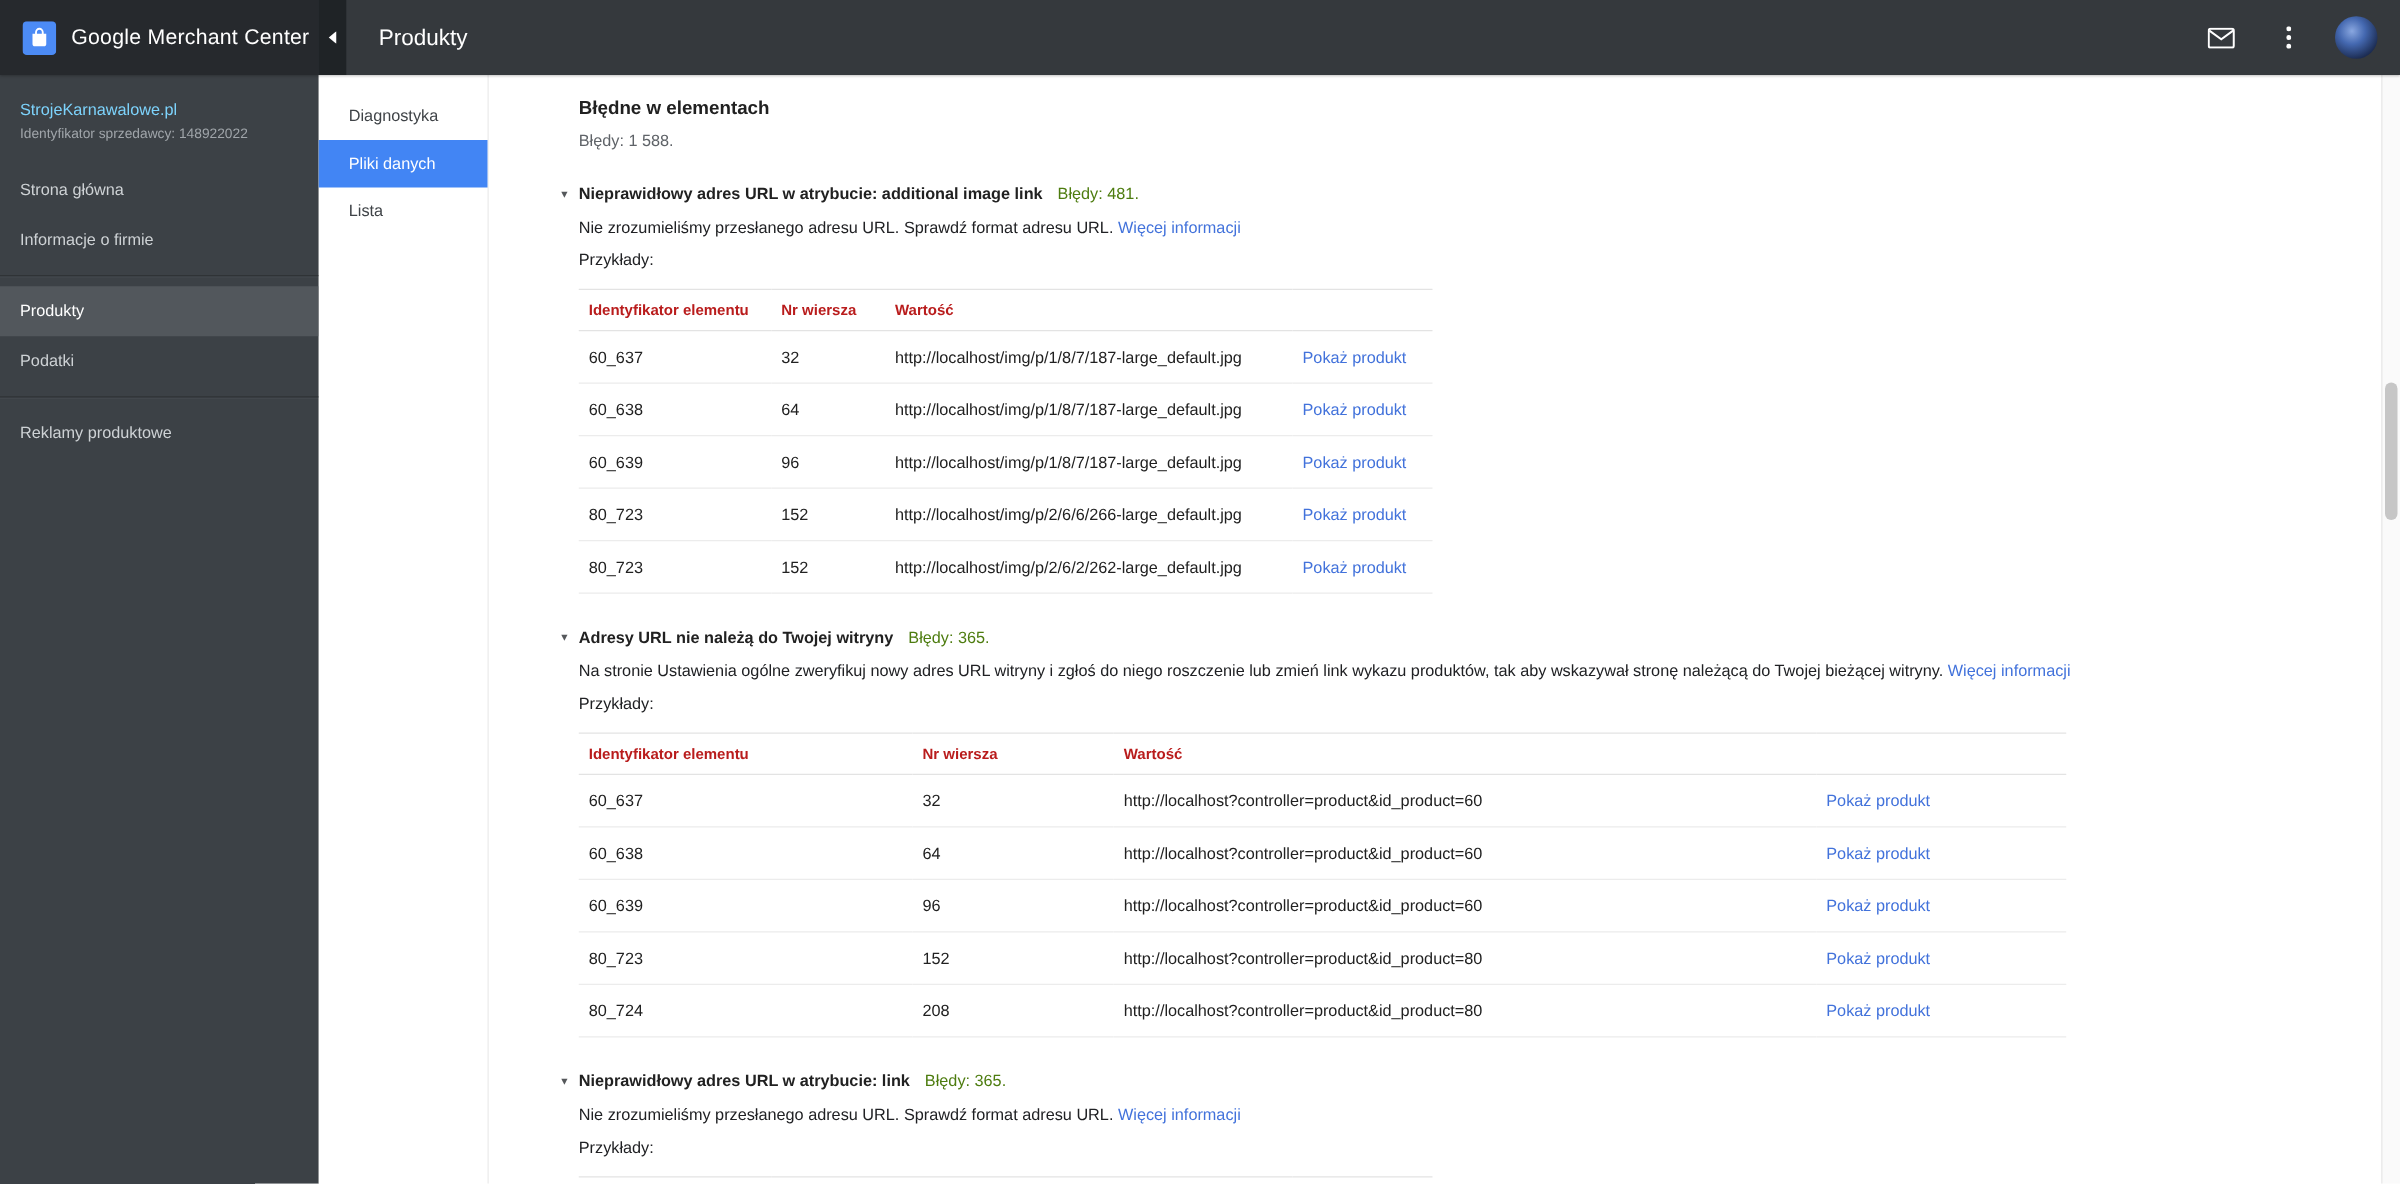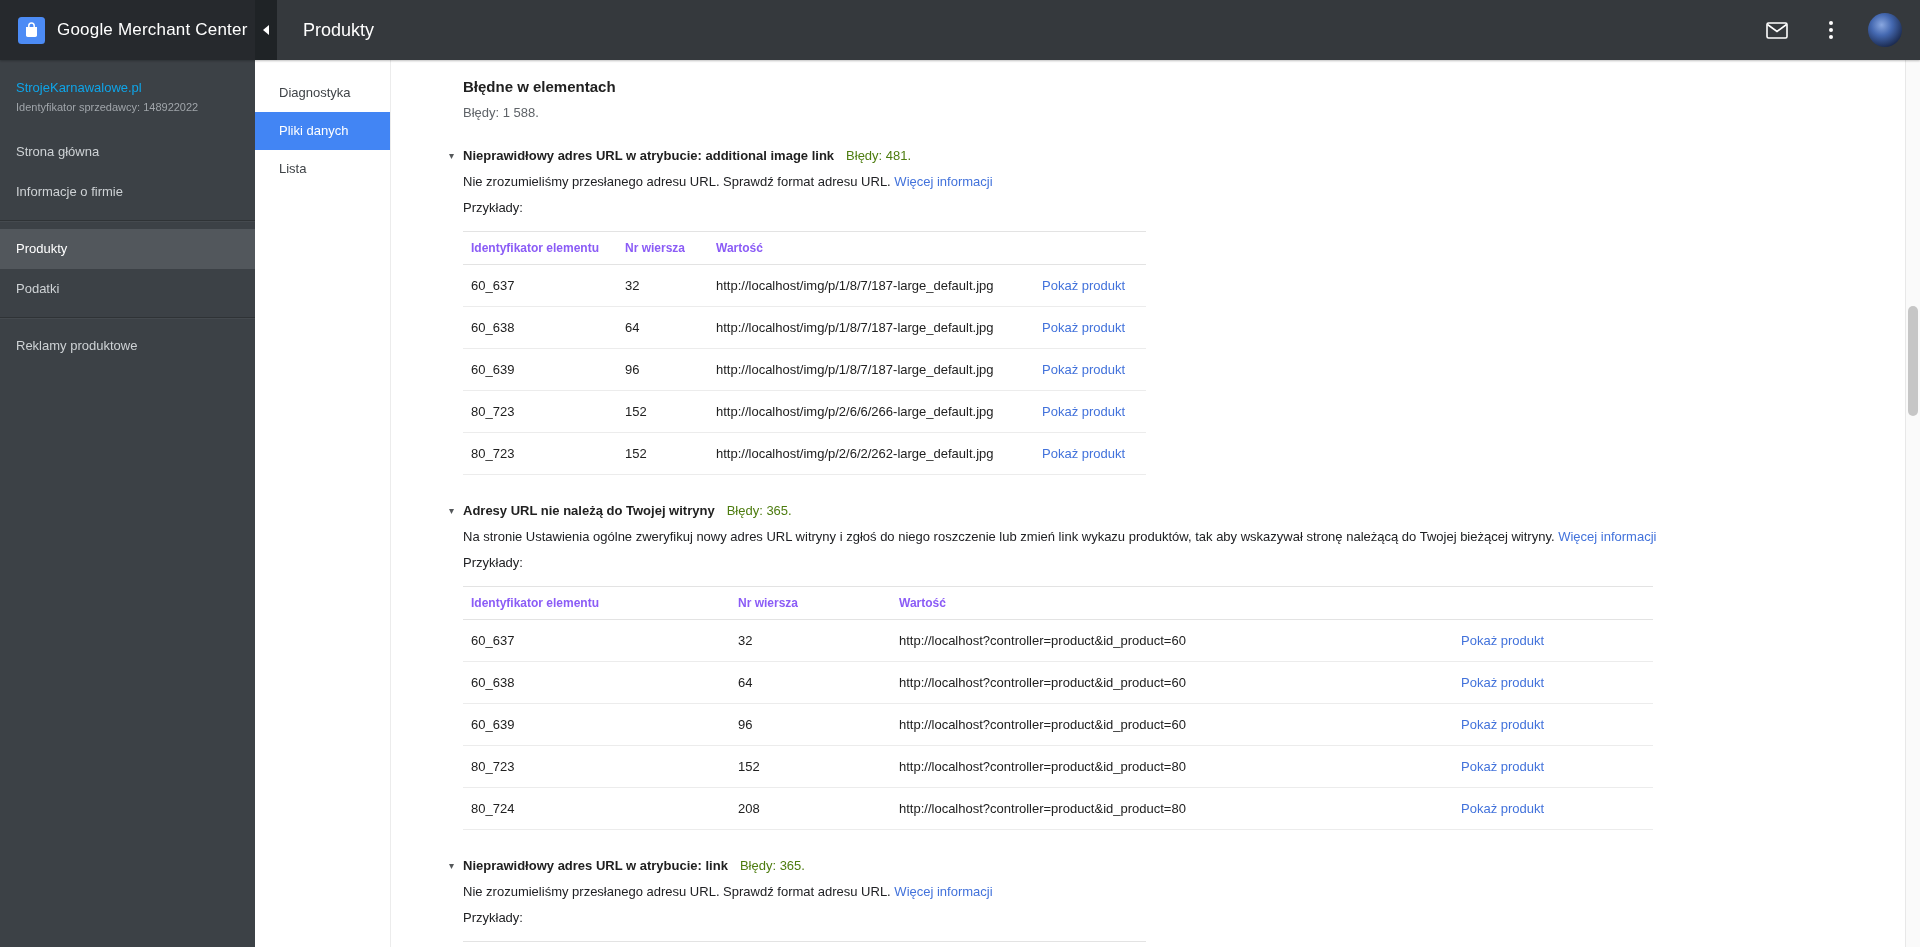--- a/index.html
+++ b/index.html
@@ -13,21 +13,21 @@
   .collapse-btn { flex:0 0 22px; background:#1f2326; border:none; display:flex; align-items:center; justify-content:center; cursor:pointer; }
   .page-title { flex:1; display:flex; align-items:center; padding-left:26px; color:#fff; font-size:18px; }
   .topbar-actions { display:flex; align-items:center; gap:20px; padding-right:18px; }
   .icon-btn { width:34px; height:34px; background:none; border:none; display:flex; align-items:center; justify-content:center; cursor:pointer; }
   .avatar { width:34px; height:34px; border-radius:50%; cursor:pointer;
             background:radial-gradient(circle at 40% 35%, #89a7e0 0%, #4468b0 35%, #1c2c52 75%, #0d1528 100%); }
 
   
   .sidebar { position:absolute; top:56px; left:0; width:255px; bottom:0; background:#3c4146; }
   .account { padding:24px 16px 0; }
-  .account-name { font-size:13px; color:#0ea5e9; line-height:16px; }
+  .account-name { font-size:13px; color:#7dd3fc; line-height:16px; }
   .account-id { font-size:11px; color:#a0a5aa; margin-top:5px; line-height:13px; }
   .side-nav { margin-top:18px; }
   .side-item { height:40px; line-height:40px; padding-left:16px; font-size:13px; color:#ced2d5; cursor:pointer; white-space:nowrap; }
   .side-item.selected { background:#52575c; color:#fff; }
   .side-divider { height:1px; background:#2f3336; margin:8px 0; box-shadow:0 1px 0 rgba(255,255,255,.05); }
 
   
   .subnav { position:absolute; top:56px; left:255px; width:136px; bottom:0; background:#fff; border-right:1px solid #ececec; padding-top:18px; }
   .subnav-item { height:38px; line-height:38px; padding-left:24px; font-size:13px; color:#3f4347; cursor:pointer; }
   .subnav-item.selected { background:#4285f4; color:#fff; }
@@ -41,21 +41,21 @@
   .sec-title-row { line-height:16px; }
   .tri { display:inline-block; width:14px; margin-left:-14px; color:#55585b; font-size:10px; vertical-align:1px; cursor:pointer; }
   .sec-title { font-size:13px; font-weight:700; color:#212121; }
   .sec-errors { font-size:13px; color:#4d7c0f; margin-left:12px; }
   .sec-desc { margin-top:9px; font-size:13px; color:#202124; line-height:17px; }
   .examples-label { margin-top:10px; font-size:13px; color:#202124; line-height:16px; }
 
   .link { color:#4272db; text-decoration:none; cursor:pointer; }
 
   table.ex-table { border-collapse:collapse; table-layout:fixed; margin-top:15px; }
-  .ex-table th { font-size:12px; color:#8b5cf6; font-weight:700; text-align:left; padding:9px 8px;
+  .ex-table th { font-size:12px; color:#b91c1c; font-weight:700; text-align:left; padding:9px 8px;
                  border-top:1px solid #e3e3e3; border-bottom:1px solid #e3e3e3; line-height:14px; overflow:hidden; white-space:nowrap; }
   .ex-table td { font-size:13px; color:#212121; padding:13px 8px; border-bottom:1px solid #ececec; line-height:15px; overflow:hidden; white-space:nowrap; }
   .ex-table.narrow { width:683px; }
   .ex-table.wide { width:1190px; }
   .narrow .c1{width:154px} .narrow .c2{width:91px} .narrow .c3{width:326px} .narrow .c4{width:112px}
   .wide .c1{width:267px} .wide .c2{width:161px} .wide .c3{width:562px} .wide .c4{width:200px}
 
   
   .scrollbar { position:absolute; top:56px; right:0; width:15px; bottom:0; background:#fafafa; border-left:1px solid #e8e8e8; }
   .scroll-thumb { position:absolute; left:2px; right:2px; top:250px; height:110px; background:#c6c6c6; border-radius:6px; cursor:pointer; }

